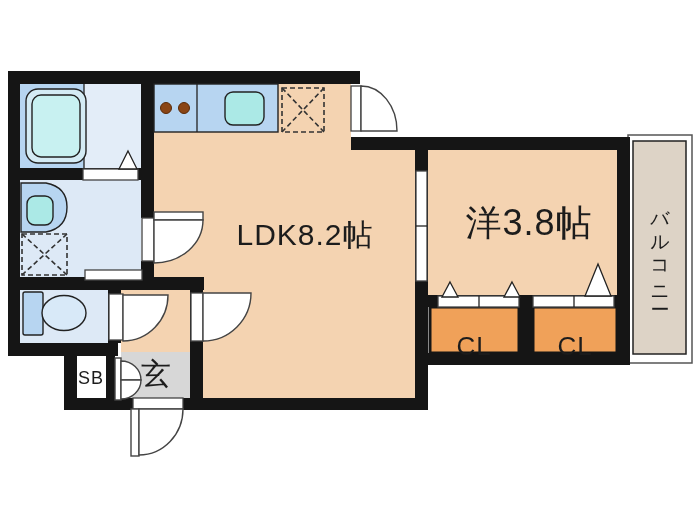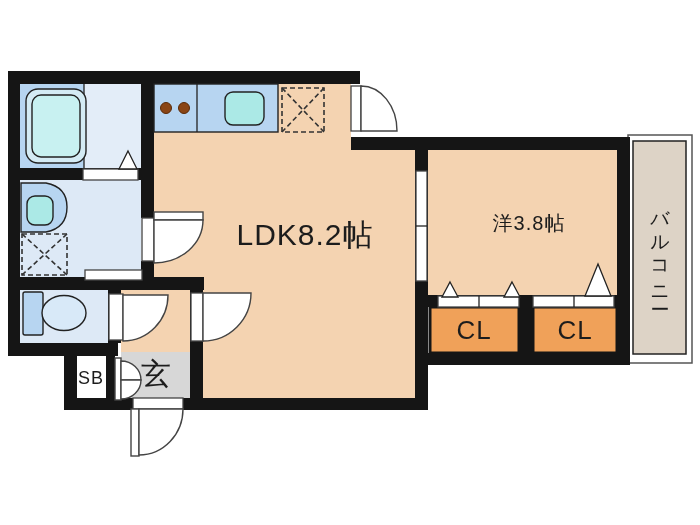--- a/index.html
+++ b/index.html
@@ -2,22 +2,22 @@
 <html><head>
 <meta charset="utf-8">
 <style>
   html,body{margin:0;padding:0;background:#fff;}
   #canvas{position:relative;width:700px;height:525px;background:#a3a3a3;overflow:hidden;
           font-family:"Liberation Sans","DejaVu Sans",sans-serif;}
   #canvas svg{position:absolute;left:0;top:0;}
   .lbl{position:absolute;transform:translate(-50%,-50%);color:#1c1c1c;white-space:nowrap;
        font-family:"Liberation Sans","DejaVu Sans",sans-serif;}
   .lbl-ldk{font-size:30px;letter-spacing:1px;}
-  .lbl-bed{font-size:20px;letter-spacing:1px;}
-  .lbl-cl{font-size:26px;letter-spacing:1px;}
+  .lbl-bed{font-size:36px;letter-spacing:1px;}
+  .lbl-cl{font-size:26px;letter-spacing:1px;margin-top:16px;}
   .lbl-balcony{font-size:19px;writing-mode:vertical-rl;text-orientation:upright;letter-spacing:4px;}
   .lbl-genkan{font-size:30px;}
   .lbl-sb{font-size:18px;letter-spacing:1px;}
   .ln{stroke:#222;stroke-width:1.3;fill:none;}
   .wht{fill:#fff;stroke:#444;stroke-width:1.3;}
   .door{fill:#fff;stroke:#444;stroke-width:1.4;}
   .tri{fill:#fff;stroke:#222;stroke-width:1.3;}
   .dash{fill:none;stroke:#333;stroke-width:1.6;stroke-dasharray:5,3;}
   .fix{stroke:#222;stroke-width:1.4;}
   .step{fill:#e9e9e9;}

